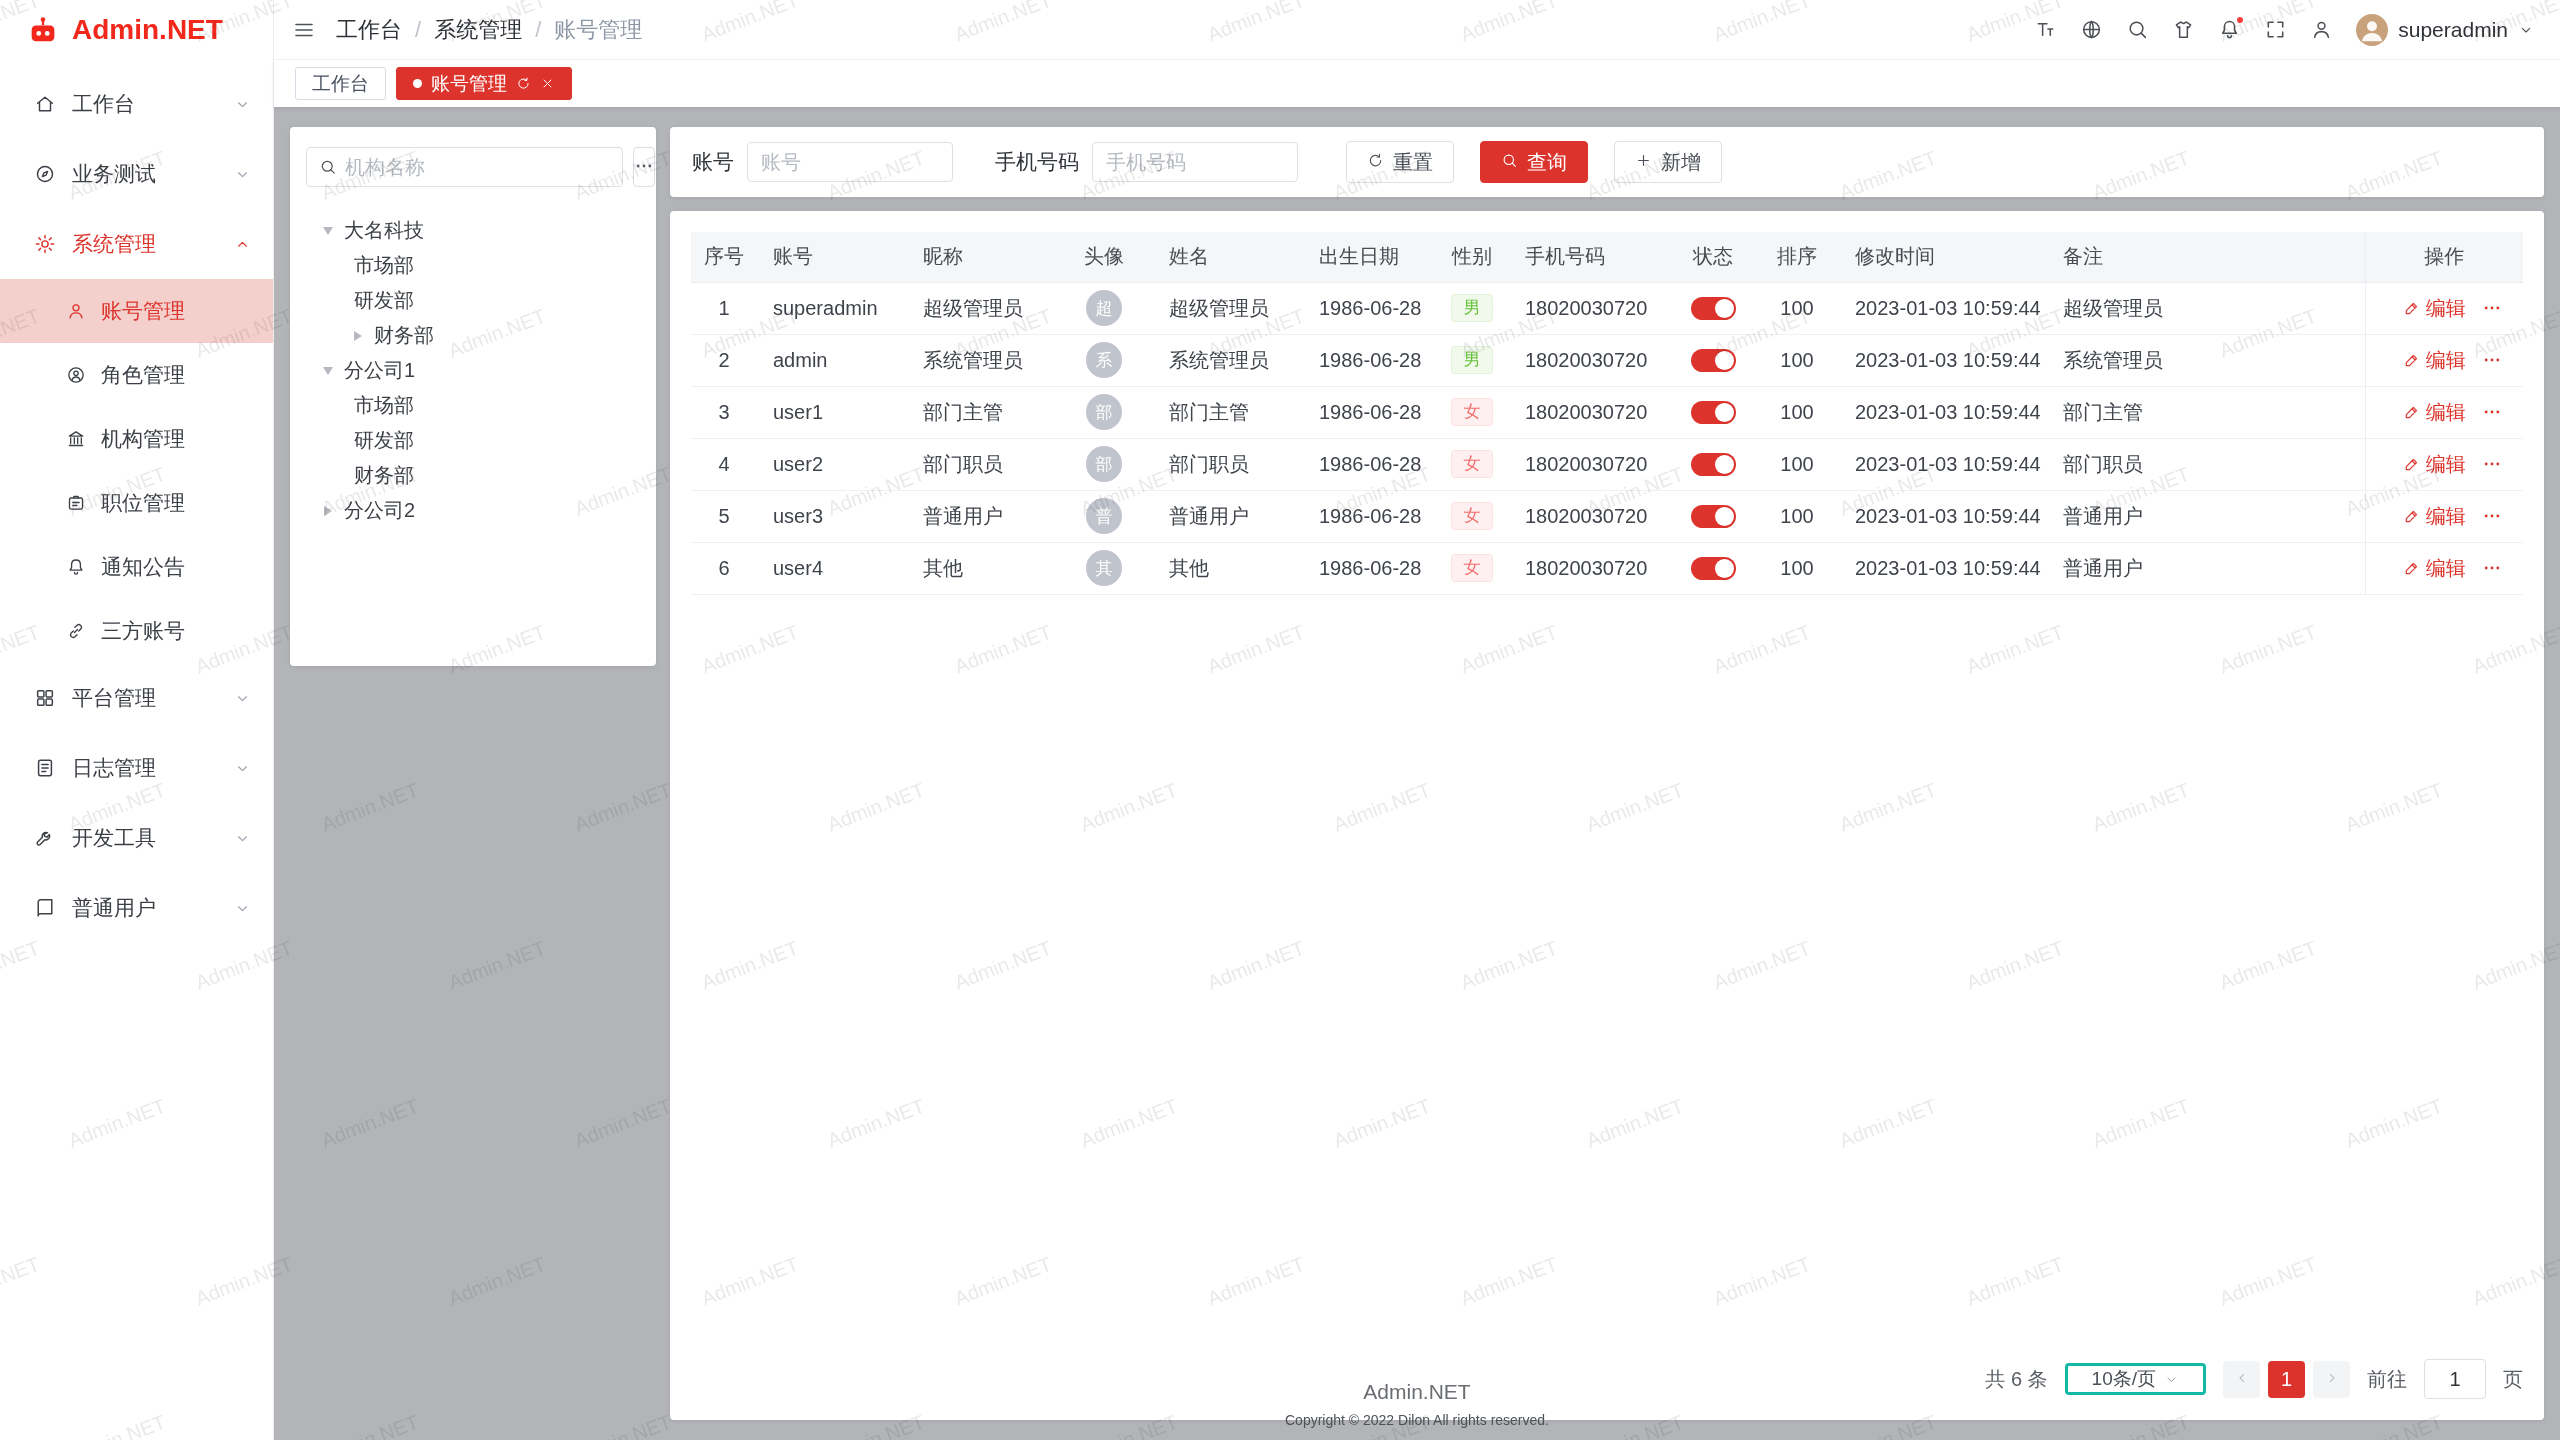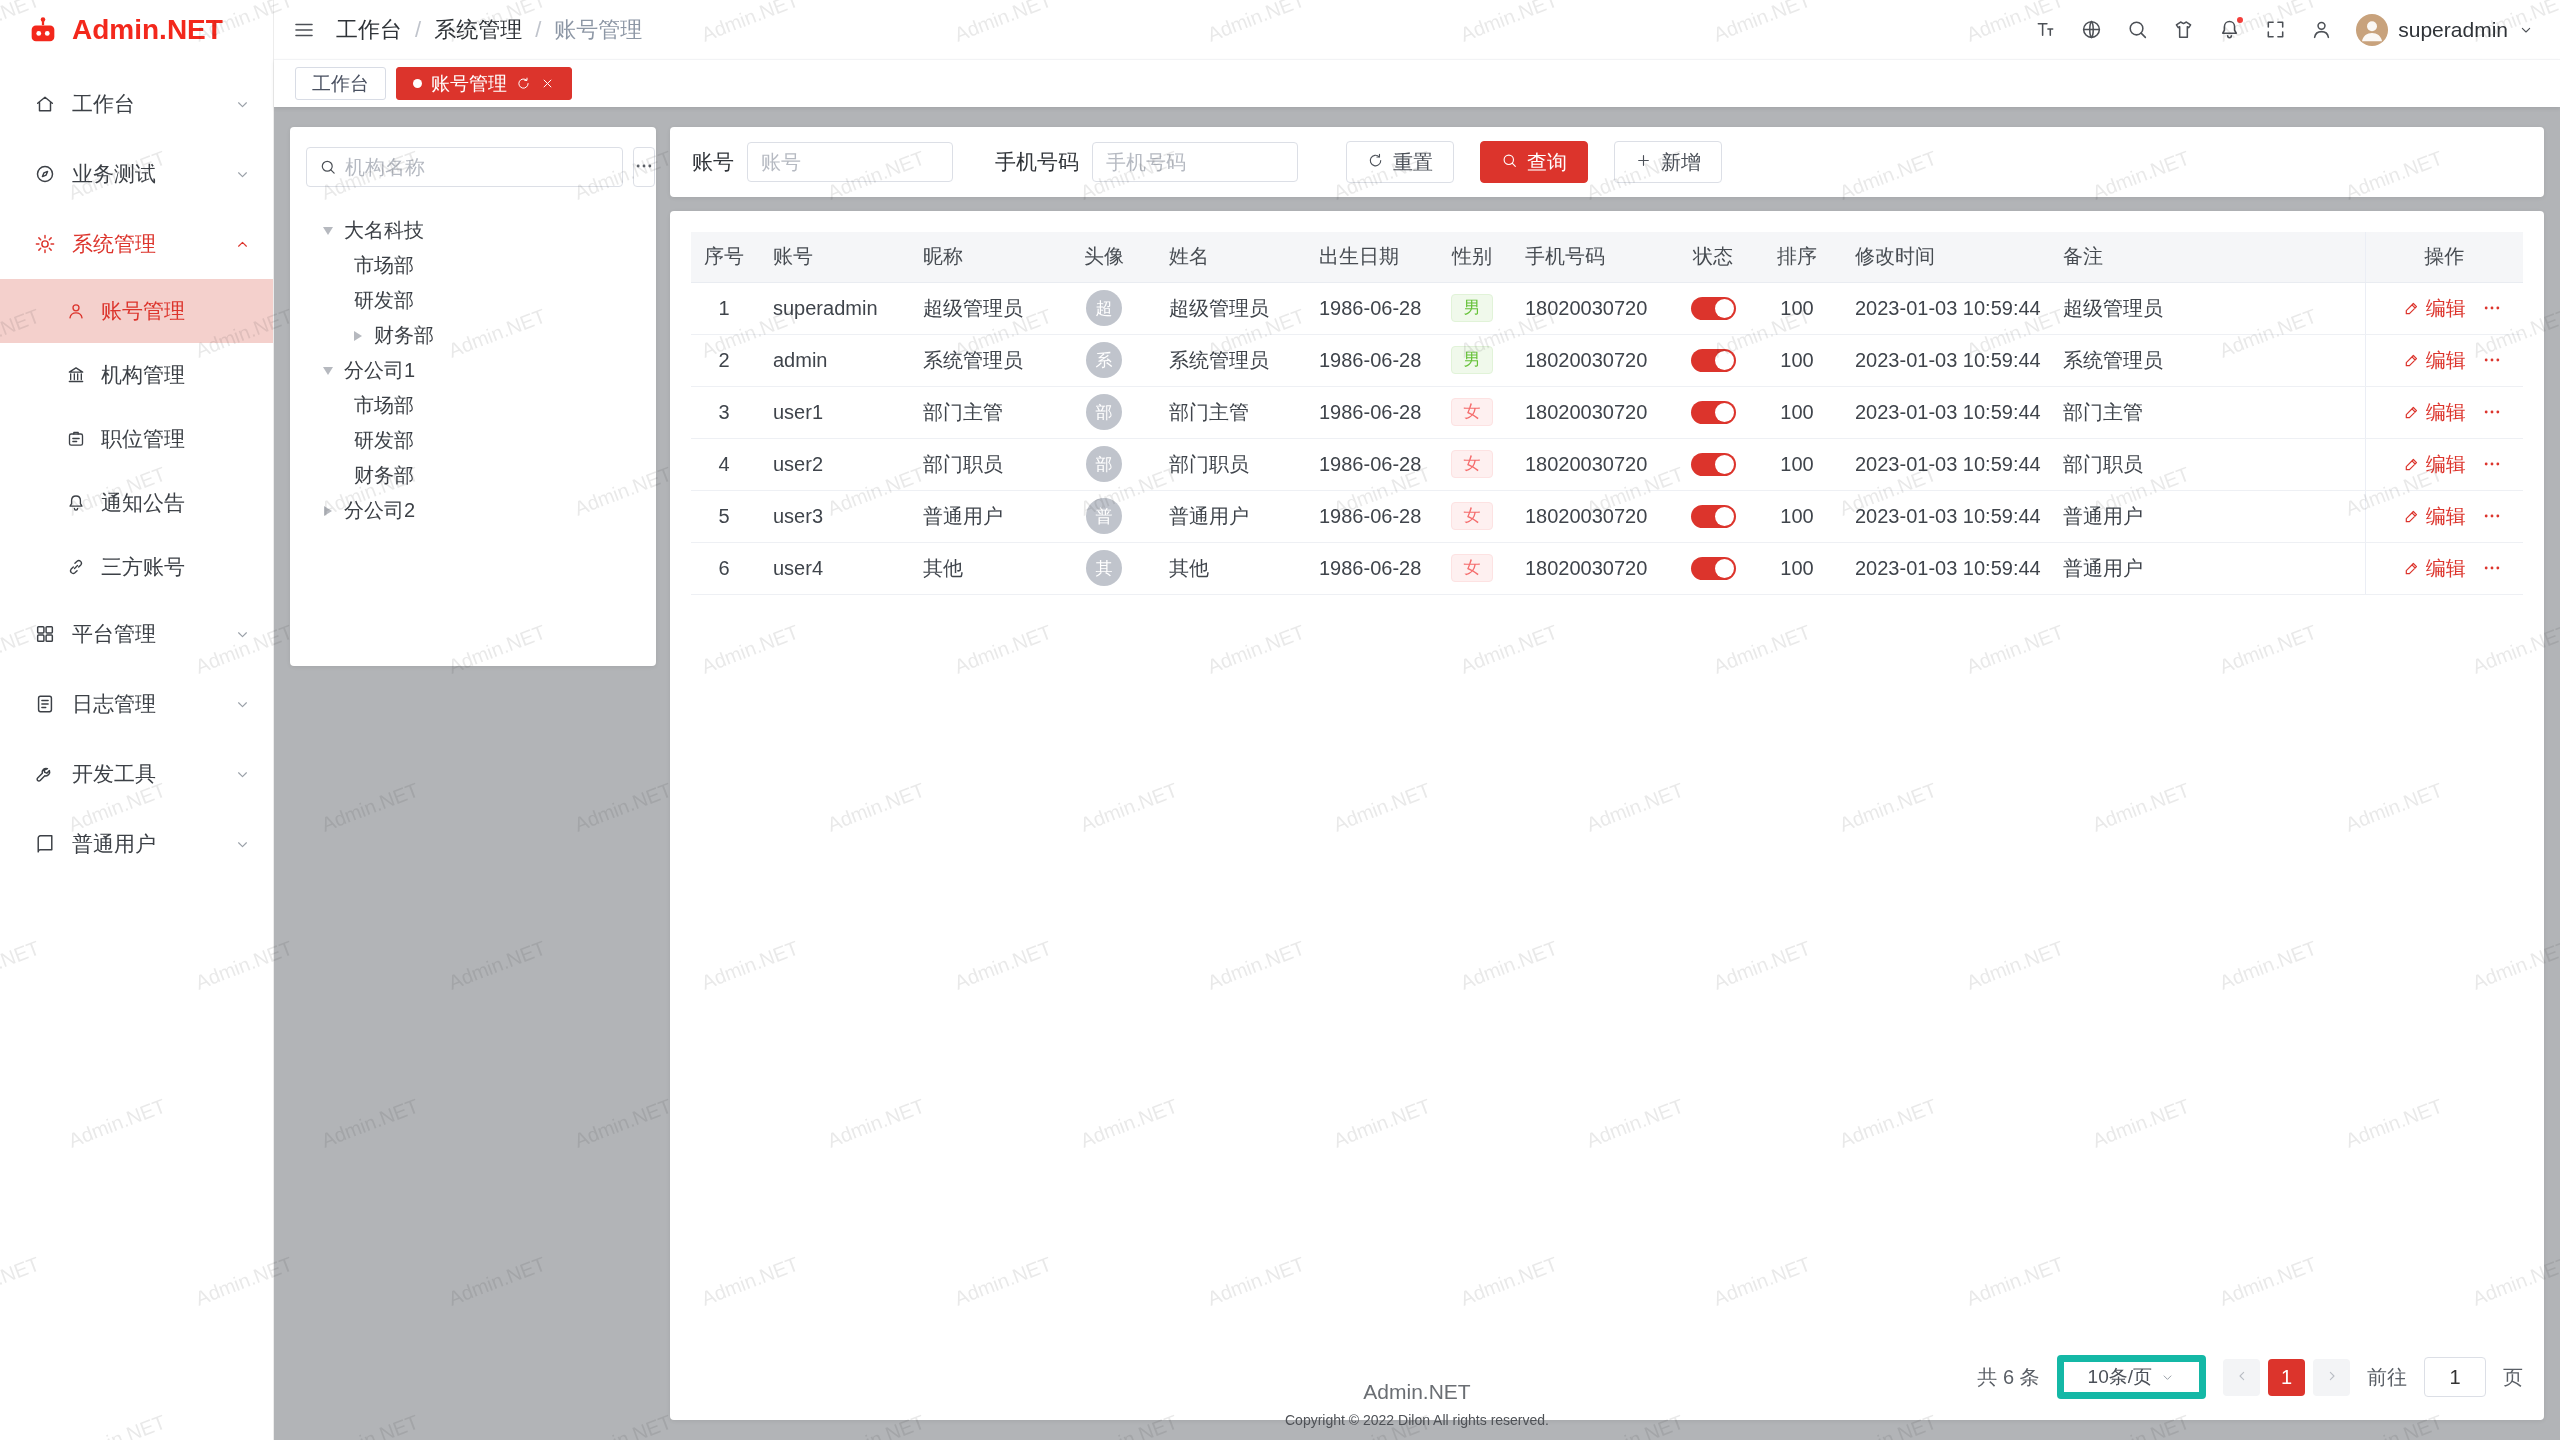--- a/index.html
+++ b/index.html
@@ -75,21 +75,21 @@
   .badge.male{color:#67c23a;background:#f0f9eb;border:1px solid #e1f3d8}
   .badge.female{color:#f56c6c;background:#fef0f0;border:1px solid #fde2e2}
   .switch{display:inline-block;width:45px;height:23px;border-radius:12px;background:#dcdfe6;position:relative;cursor:pointer;vertical-align:middle}
   .switch.on{background:var(--red)}
   .switch .knob{position:absolute;top:2px;right:2px;width:19px;height:19px;border-radius:50%;background:#fff}
   .op-cell{display:flex;align-items:center;justify-content:center;gap:10px;color:var(--red)}
   .op-edit{display:inline-flex;align-items:center;gap:5px;cursor:pointer;color:var(--red);font-size:20px}
   .op-more{display:inline-flex;color:var(--red);cursor:pointer;margin-left:6px}
   
   .pager{margin-top:auto;display:flex;align-items:center;justify-content:flex-end;gap:17px;font-size:20px;color:#5a5f66;padding-top:14px}
-  .psel{height:44px;min-width:112px;border:7px solid #14b8a6;border-radius:4px;display:inline-flex;align-items:center;gap:8px;padding:0 24px;font-size:19px;color:#4b5058;cursor:pointer;background:#fff}
+  .psel{height:32px;min-width:112px;border:3px solid #14b8a6;border-radius:4px;display:inline-flex;align-items:center;gap:8px;padding:0 24px;font-size:19px;color:#4b5058;cursor:pointer;background:#fff}
   .psel .hicon{color:#9aa0a8;margin-left:auto}
   .pg-group{display:flex;align-items:center;gap:8px}
   .pg-btn{width:37px;height:37px;border:none;border-radius:4px;background:#f3f4f6;display:inline-flex;align-items:center;justify-content:center;color:#b9bdc4;cursor:pointer;font-family:inherit;font-size:20px}
   .pg-btn.current{background:var(--red);color:#fff}
   .goto-input{width:62px;height:40px;border:1px solid #dcdfe6;border-radius:4px;text-align:center;font-size:20px;outline:none;font-family:inherit;color:#333}
   
   .footer{position:absolute;left:0;right:0;bottom:12px;text-align:center}
   .f1{font-size:21px;margin-bottom:8px;color:#6a6e73}
   .f2{font-size:14px;color:#4e5156}
   .watermark{position:fixed;inset:0;pointer-events:none;z-index:60;overflow:hidden}
@@ -145,20 +145,28 @@
               <path d="m6.5 14.5 5.5-5.5 5.5 5.5"></path>
             </svg>
           </span>
         </div>
         <div class="submenu-item active">
           <svg width="20" height="20" viewBox="0 0 24 24" fill="none" stroke="currentColor" stroke-width="1.6" stroke-linecap="round" stroke-linejoin="round">
             <circle cx="12" cy="8.2" r="3.6"></circle>
             <path d="M4.8 20.2c.7-4 3.6-6 7.2-6s6.5 2 7.2 6"></path>
           </svg>
           <span>账号管理</span>
+        </div>
+        <div class="submenu-item">
+          <svg width="20" height="20" viewBox="0 0 24 24" fill="none" stroke="currentColor" stroke-width="1.6" stroke-linecap="round" stroke-linejoin="round">
+            <circle cx="12" cy="12" r="8.6"></circle>
+            <circle cx="12" cy="10" r="2.6"></circle>
+            <path d="M7 18.6c.8-2.8 2.7-4.2 5-4.2s4.2 1.4 5 4.2"></path>
+          </svg>
+          <span>角色管理</span>
         </div>
         <div class="submenu-item">
           <svg width="20" height="20" viewBox="0 0 24 24" fill="none" stroke="currentColor" stroke-width="1.6" stroke-linecap="round" stroke-linejoin="round">
             <path d="M12 3.4 4 8.6h16zM5.6 10.6v6.8M10 10.6v6.8M14 10.6v6.8M18.4 10.6v6.8M4 19.8h16"></path>
           </svg>
           <span>机构管理</span>
         </div>
         <div class="submenu-item">
           <svg width="20" height="20" viewBox="0 0 24 24" fill="none" stroke="currentColor" stroke-width="1.6" stroke-linecap="round" stroke-linejoin="round">
             <rect x="4.2" y="6" width="15.6" height="13.4" rx="2"></rect>

